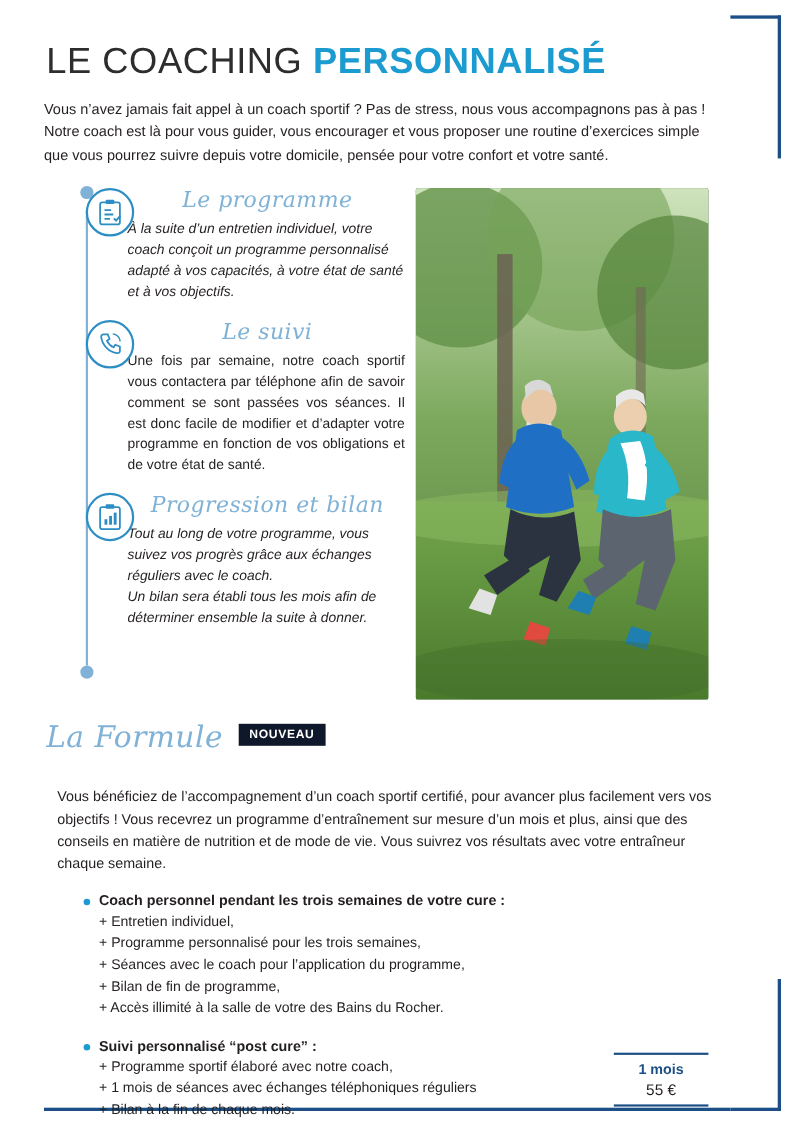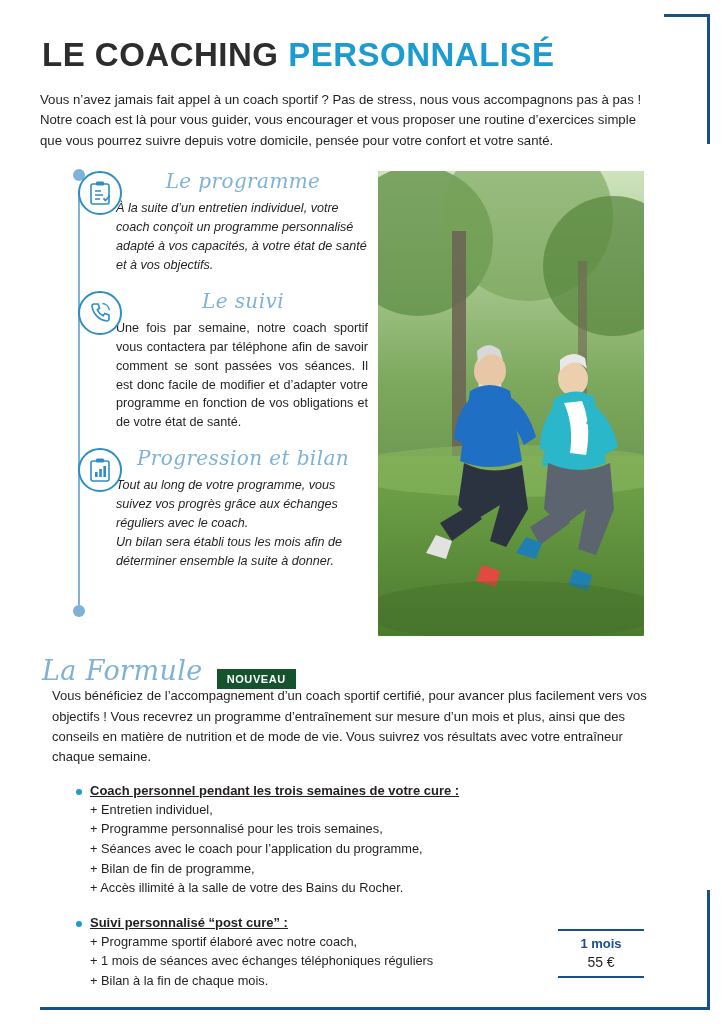--- a/index.html
+++ b/index.html
@@ -51,21 +51,21 @@
     font-size: 33px;
     letter-spacing: 0.5px;
     margin: 0 0 16px 2px;
     font-weight: 400;
     color: #2d2d2d;
   }
   h1.title .strong {
     font-weight: 700;
     color: #1c9bd1;
   }
-  h1.title .light { font-weight: 700; }
+  h1.title .light { font-weight: 400; }
 
   .intro {
     font-size: 13.2px;
     line-height: 1.55;
     color: #231f20;
     margin: 0 0 18px 0;
     width: 604px;
   }
 
   
@@ -143,35 +143,35 @@
     height: 465px;
     border-radius: 2px;
     overflow: hidden;
     background: #3f6b2f;
   }
   .photo svg { display: block; width: 100%; height: 100%; }
 
   
   .formule-head {
     display: flex;
-    align-items: flex-end;
+    align-items: flex-start;
     gap: 14px;
-    margin: 16px 0 0 2px;
+    margin: 16px 0 28px 2px;
   }
   .formule-head h2 {
     font-family: "DejaVu Serif", serif;
     font-style: italic;
     font-weight: 400;
     font-size: 27px;
     color: #7fb2d6;
     margin: 0;
     letter-spacing: 0.4px;
   }
   .nouveau {
-    background: #14532d;
+    background: #0f172a;
     color: #ffffff;
     font-size: 11px;
     font-weight: 700;
     letter-spacing: 0.6px;
     padding: 4px 10px 4px 10px;
     position: relative;
     top: 3px;
   }
   .formule-text {
     font-size: 13px;
@@ -181,21 +181,20 @@
   }
 
   .offers { position: relative; width: 604px; }
   .offer-group { margin-left: 36px; }
   .offer-title {
     font-size: 13px;
     font-weight: 700;
     margin: 0 0 3px 0;
     position: relative;
     padding-left: 14px;
-    text-decoration: underline;
   }
   .offer-title:before {
     content: "";
     position: absolute;
     left: 0; top: 6px;
     width: 6px; height: 6px;
     border-radius: 50%;
     background: #1c9bd1;
   }
   .offer-line {

